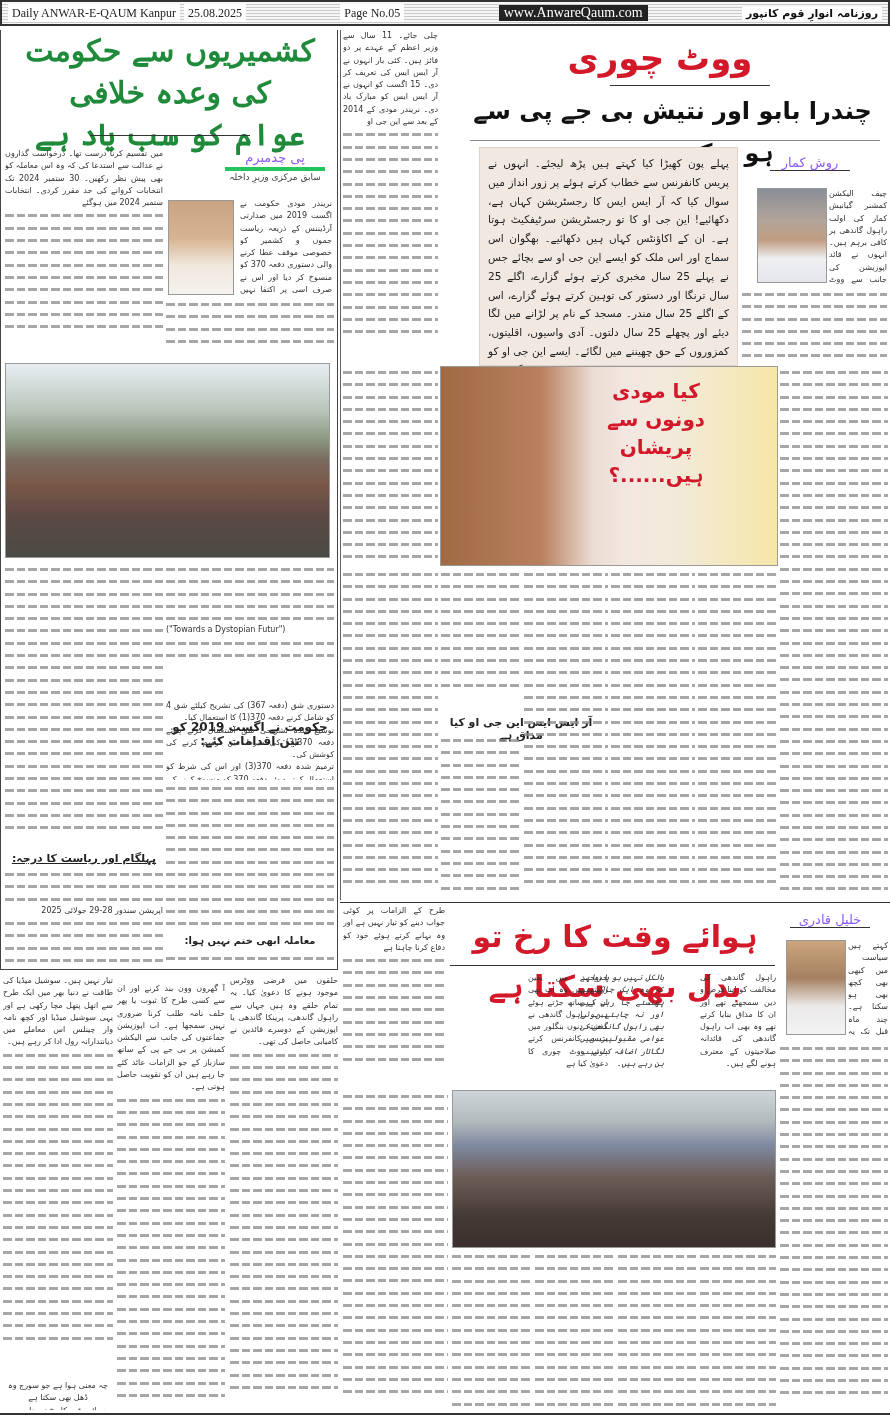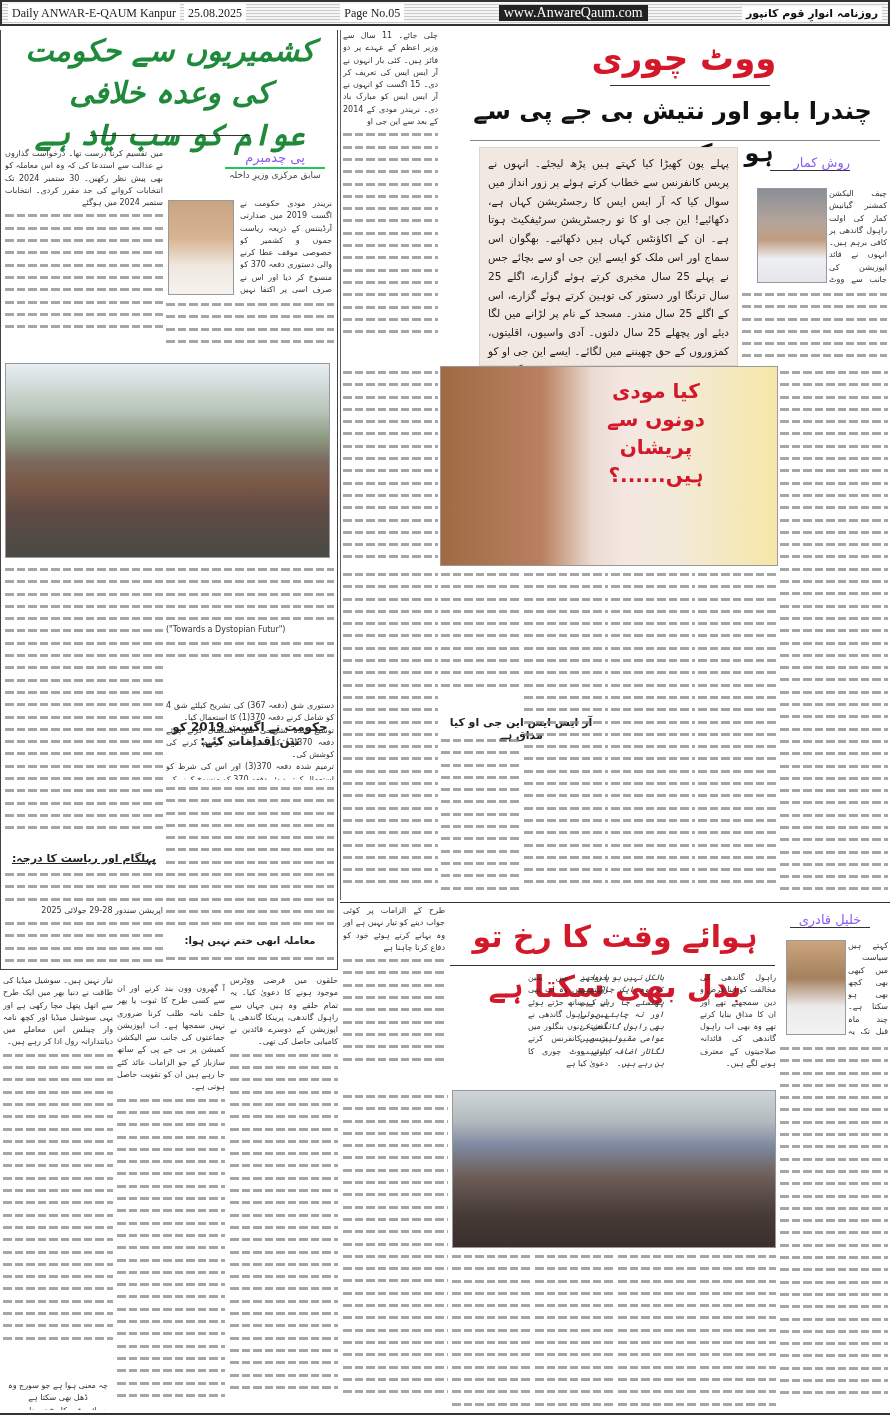--- a/index.html
+++ b/index.html
@@ -11,25 +11,25 @@
     border: 2px solid #333; background: #f4f4f4;
     display: flex; align-items: center; justify-content: space-between;
     padding: 0 6px;
     background-image: repeating-linear-gradient(to bottom, #f6f6f6 0, #f6f6f6 2px, #c9c9c9 2px, #c9c9c9 3px);
   }
   .hb-seg { background: #fff; padding: 0 4px; font-family: Liberation Serif, serif; font-size: 12px; color: #222; line-height: 18px; }
   .hb-url { background: #222; color: #fff; padding: 0 5px; font-family: "Liberation Serif", serif; font-size: 14px; line-height: 16px; }
   .hb-logo { background: #fff; padding: 0 4px; font-size: 11px; font-weight: bold; color: #111; direction: rtl; }
   .frame-left-box { position: absolute; left: 0; top: 30px; width: 338px; height: 940px; border: 1px solid #444; border-top: none; }
 
-  .headline-green { position: absolute; left: 6px; top: 30px; width: 328px; text-align: center; color: #1e8a3a; font-weight: bold; direction: rtl; line-height: 42px; font-size: 30px; font-family: "DejaVu Serif", serif; font-style: italic; }
+  .headline-green { position: absolute; left: 6px; top: 30px; width: 328px; text-align: center; color: #1e8a3a; font-weight: bold; direction: rtl; line-height: 42px; font-size: 30px; font-family: "DejaVu Serif", serif; }
 
   .byline { position: absolute; text-align: center; direction: rtl; }
   .byline .name { font-weight: normal; font-size: 13px; color: #8b5cf6; }
-  .byline .role { font-size: 9px; color: #444; border-top: 2px solid #22c55e; margin-top: 2px; padding-top: 1px; }
+  .byline .role { font-size: 9px; color: #444; border-top: 4px solid #22c55e; margin-top: 2px; padding-top: 1px; }
 
   .photo { position: absolute; overflow: hidden; border: 1px solid #999; }
   .ph-chidambaram { left: 168px; top: 200px; width: 66px; height: 95px; background: linear-gradient(180deg,#c9a483 0%,#d7b491 40%,#f0e8df 70%,#f5f2ee 100%); }
   .ph-kashmir { left: 5px; top: 363px; width: 325px; height: 195px; background:
      linear-gradient(180deg, #e8eef3 0%, #b6c3b7 25%, #8d9b83 38%, #7b6a5e 50%, #7a5847 62%, #5d4a44 78%, #4a4a44 100%); }
   .ph-ravish { left: 757px; top: 188px; width: 70px; height: 95px; background: linear-gradient(180deg,#8a8e98 0%,#b3a59a 35%,#c19d82 55%,#eef0f2 75%,#e4e6ea 100%); }
   .ph-modi { left: 440px; top: 366px; width: 338px; height: 200px; background:
      linear-gradient(90deg, #a06a43 0%, #b98060 30%, #eadcd2 45%, #f4e7e2 55%, #f2ead9 70%, #f6e7a8 100%); }
   .ph-khalil { left: 786px; top: 940px; width: 60px; height: 95px; background: linear-gradient(180deg,#caa57d 0%,#a58060 40%,#eceaea 70%,#f3f3f3 100%); }
   .ph-rahul { left: 452px; top: 1090px; width: 324px; height: 158px; background:
@@ -214,28 +214,28 @@
     <span class="t"></span>
     <span class="t"></span>
     <span class="t"></span>
     <span class="t"></span>
     <span class="t"></span>
     <span class="t"></span>
     <span class="t"></span>
     <span class="t"></span>
 </div>
 
-<div class="headline-red" style="left:584px;top:36px;width:200px;font-size:34px;line-height:44px;">ووٹ چوری</div>
+<div class="headline-red" style="left:560px;top:36px;width:200px;font-size:34px;line-height:44px;">ووٹ چوری</div>
 <div class="rule" style="left:610px;top:85px;width:160px;"></div>
 <div class="headline-black" style="left:470px;top:90px;width:405px;font-size:24px;line-height:42px;">چندرا بابو اور نتیش بی جے پی سے ہو سکتے ہیں دور</div>
 <div class="rule" style="left:470px;top:140px;width:410px;background:#888;"></div>
 
 <div class="pullbox">پہلے پون کھیڑا کیا کہتے ہیں پڑھ لیجئے۔ انہوں نے پریس کانفرنس سے خطاب کرتے ہوئے پر زور انداز میں سوال کیا کہ آر ایس ایس کا رجسٹریشن کہاں ہے، دکھائیے! این جی او کا تو رجسٹریشن سرٹیفکیٹ ہوتا ہے۔ ان کے اکاؤنٹس کہاں ہیں دکھائیے۔ بھگوان اس سماج اور اس ملک کو ایسے این جی او سے بچائے جس نے پہلے 25 سال مخبری کرتے ہوئے گزارے، اگلے 25 سال ترنگا اور دستور کی توہین کرتے ہوئے گزارے، اس کے اگلے 25 سال مندر۔ مسجد کے نام پر لڑانے میں لگا دیئے اور پچھلے 25 سال دلتوں۔ آدی واسیوں، اقلیتوں، کمزوروں کے حق چھیننے میں لگائے۔ ایسے این جی او کو جتنا جلد ہو سکے بند ہو جانا چاہئے اور یہ ہوگا۔ اس این جی او نے ہمارے ملک میں صرف نفرت اور تعصب پیدا کرنے کے سوا کیا کیا ہے؟ تاریخ اس کی گواہ ہے۔ مہاتما گاندھی کے قتل میں اس کا کردار رہا ہے، ہر جگہ جہاں پردیش کے خلاف کچھ ہوا ہے، آر ایس ایس کا کردار نظر آئے گا۔</div>
 
-<div class="byline" style="left:770px;top:155px;width:80px;text-align:right;">
+<div class="byline" style="left:770px;top:155px;width:80px;">
   <div class="name" style="border-bottom:1px solid #333;">روش کمار</div>
 </div>
 <div class="photo ph-ravish"></div>
 <div class="textcol" style="left:829px;top:188px;width:58px;height:98px;">
   <span class="lead">چیف الیکشن کمشنر گیانیش کمار کی اولت راہول گاندھی پر کافی برہم ہیں۔ انہوں نے قائد اپوزیشن کی جانب سے ووٹ چوری اور الیکشن کمیشن - بی جے پی</span>
 </div>
 <div class="textcol" style="left:742px;top:288px;width:145px;height:78px;">
   <span class="t"></span>
     <span class="t"></span>
     <span class="t"></span>

